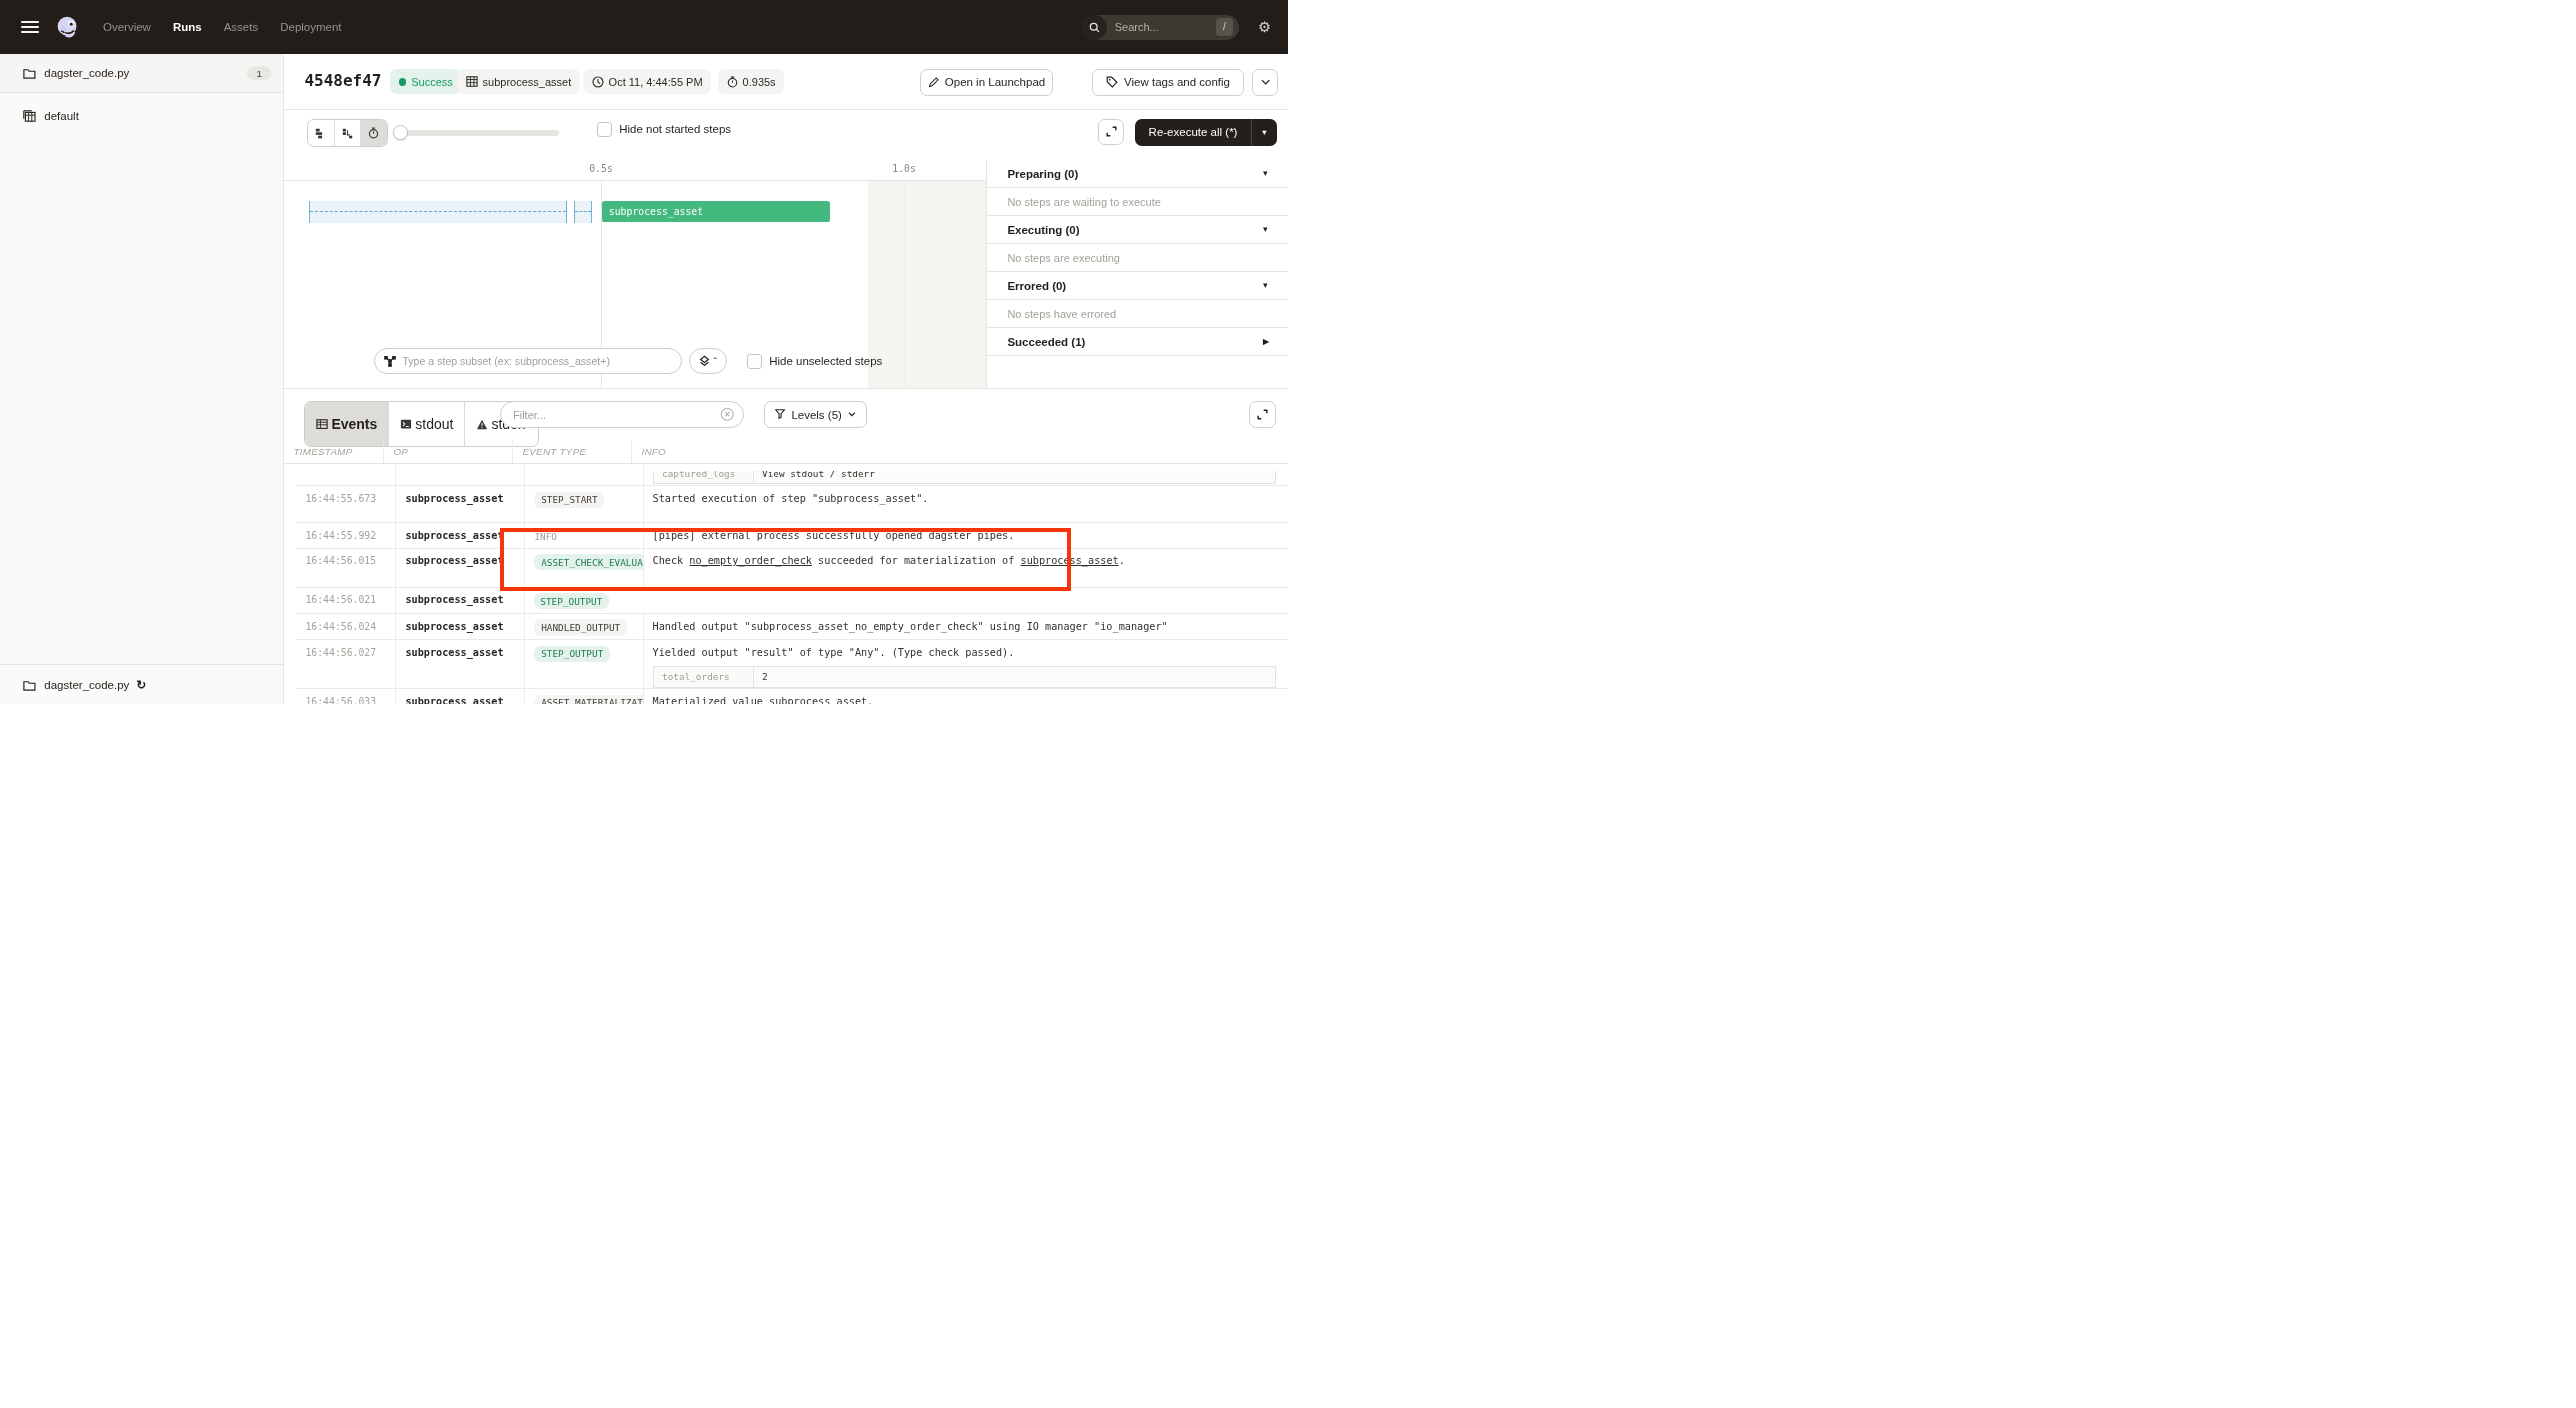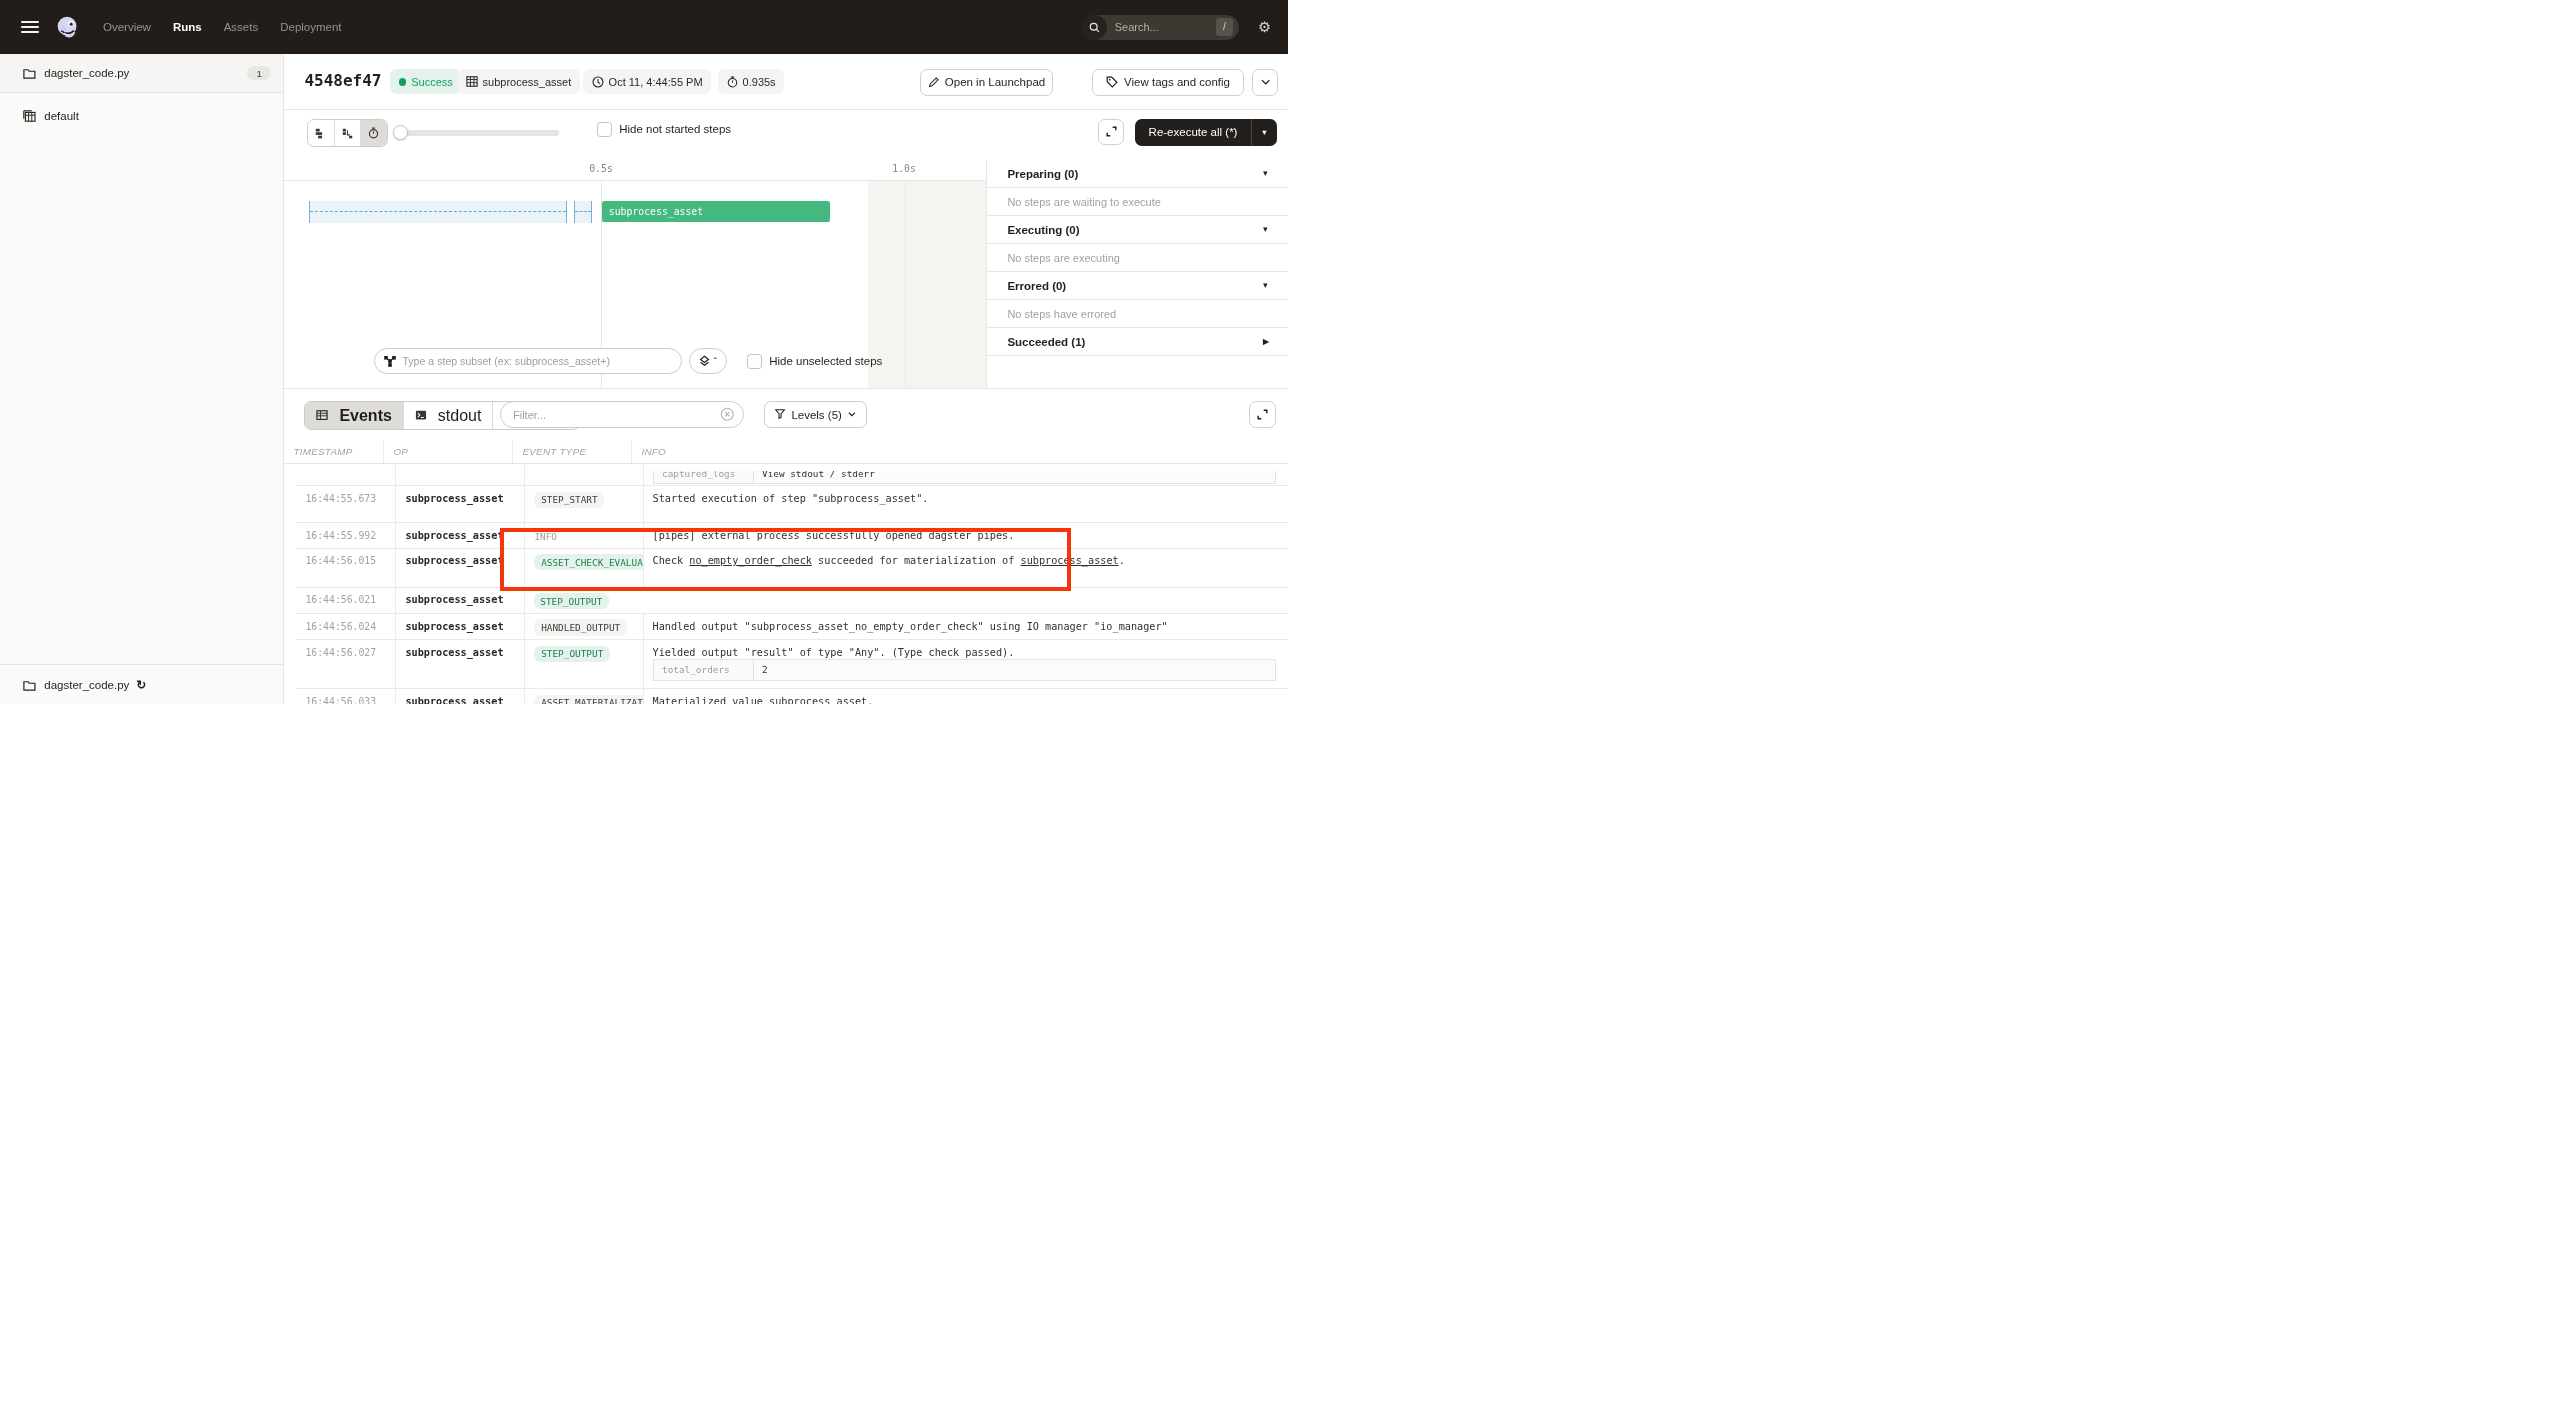--- a/index.html
+++ b/index.html
@@ -79,21 +79,21 @@
   
   .panel{position:absolute;left:702px;top:106px;width:302px;height:228px;border-left:0.9px solid #e7e5e2;box-sizing:border-box;}
   .prow{height:28px;border-bottom:0.9px solid #e7e5e2;display:flex;align-items:center;box-sizing:border-box;padding:0 19px 0 20.4px;}
   .prow.hdr{font-size:11.5px;font-weight:bold;color:#231f1c;cursor:pointer;}
   .prow.body{font-size:11px;color:#a5a099;}
   .prow .tri{margin-left:auto;font-size:7.7px;color:#231f1c;}
 
   
   .logbar{position:absolute;left:0;top:334px;width:100%;height:52px;border-top:0.9px solid #e7e5e2;box-sizing:border-box;}
   .tabs{position:absolute;left:20.4px;top:12px;display:flex;border:0.9px solid #cfccc8;border-radius:6.8px;overflow:hidden;background:#fff;}
-  .tab{height:27px;display:flex;align-items:center;gap:11px;padding:0 11px;font-size:16px;color:#231f1c;border-right:0.9px solid #dddbd7;cursor:pointer;}
+  .tab{height:44px;display:flex;align-items:center;gap:3px;padding:0 11px;font-size:14px;color:#231f1c;border-right:0.9px solid #dddbd7;cursor:pointer;}
   .tab:last-child{border-right:none;}
   .tab.sel{background:#dedcd8;font-weight:bold;}
   .filter{position:absolute;left:216px;top:12px;width:244px;height:27px;border:0.9px solid #cfccc8;border-radius:13.6px;background:#fff;display:flex;align-items:center;box-sizing:border-box;padding:0 8.5px 0 12px;}
   .filter .ph{font-size:11px;color:#a39d96;}
   .filter .clear{margin-left:auto;color:#b8b3ac;display:flex;}
   .levels{position:absolute;left:480px;top:12px;height:27px;border:0.9px solid #cfccc8;border-radius:6.8px;background:#fff;display:flex;align-items:center;gap:6px;padding:0 10.2px;font-size:11.5px;color:#231f1c;cursor:pointer;box-sizing:border-box;}
 
   
   .thead{position:absolute;left:0;top:386px;width:100%;height:24px;display:grid;grid-template-columns:100px 129px 119px auto;border-bottom:0.9px solid #e7e5e2;box-sizing:border-box;font-size:9.8px;color:#a7a19a;letter-spacing:0.3px;}
   .thead div{display:flex;align-items:center;padding-left:9.4px;border-right:0.9px solid #edebe8;box-sizing:border-box;font-style:italic;}
@@ -104,21 +104,21 @@
   .log-row>div:last-child{border-right:none;padding-left:8.5px;}
   .c-ts{font-family:"DejaVu Sans Mono",monospace;font-size:9.8px;color:#a7a19b;padding-top:6.8px;}
   .c-op{font-family:"DejaVu Sans Mono",monospace;font-size:10.2px;font-weight:bold;color:#2a2724;padding-top:6.8px;}
   .c-ev{padding-top:5.1px;}
   .c-info{font-family:"DejaVu Sans Mono",monospace;font-size:10.2px;color:#34312d;padding-top:6.8px;}
   .evbadge{display:inline-block;font-family:"DejaVu Sans Mono",monospace;font-size:9.4px;padding:2.6px 6.8px;border-radius:6.8px;white-space:nowrap;}
   .ev-gray{background:#f5f4f2;color:#3f3c38;}
   .ev-green{background:#e5f2ec;color:#1e8150;}
   .ev-plain{color:#a29d96;padding-left:0;}
   .info-link{text-decoration:underline;cursor:pointer;}
-  .metatable{display:table;width:622px;border:0.9px solid #e4e1de;border-collapse:collapse;margin-top:1px;font-family:"DejaVu Sans Mono",monospace;font-size:9.4px;}
+  .metatable{display:table;width:622px;border:0.9px solid #e4e1de;border-collapse:collapse;margin-top:8px;font-family:"DejaVu Sans Mono",monospace;font-size:9.4px;}
   .metatable .mrow{display:table-row;}
   .metatable .mkey,.metatable .mval{display:table-cell;padding:4.3px 8.5px;border:0.9px solid #e4e1de;}
   .metatable .mkey{background:#fafaf9;color:#a29d96;width:82px;white-space:nowrap;}
   .metatable .mval{color:#33302c;background:#fbfbfa;}
   .clipwrap{height:13.6px;overflow:hidden;}
   .clipwrap .metatable{margin-top:-8.5px;}
 
   .redbox{position:absolute;left:500px;top:528px;width:571px;height:63px;border:4.3px solid #f5360c;box-sizing:border-box;pointer-events:none;z-index:50;}
 
   svg{display:block;}

